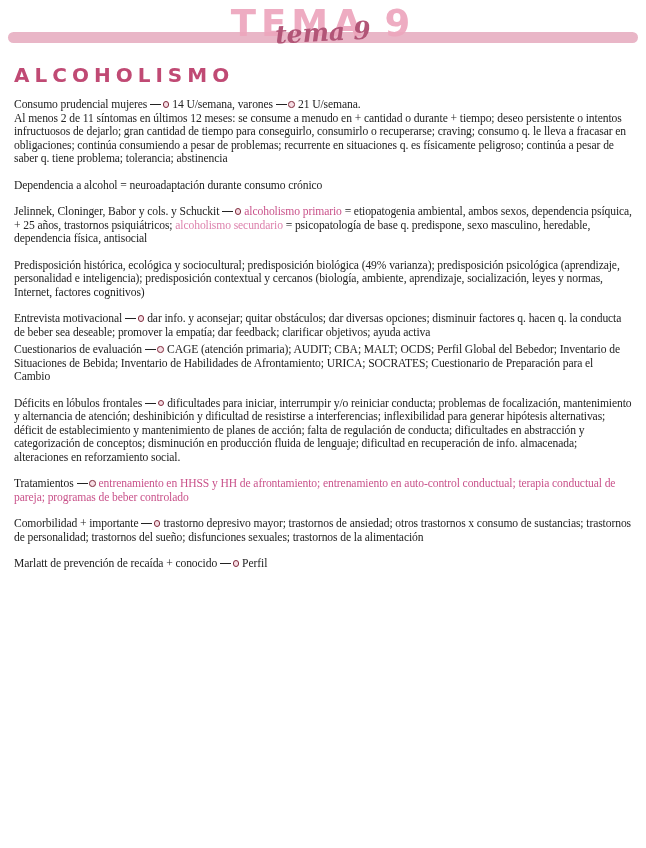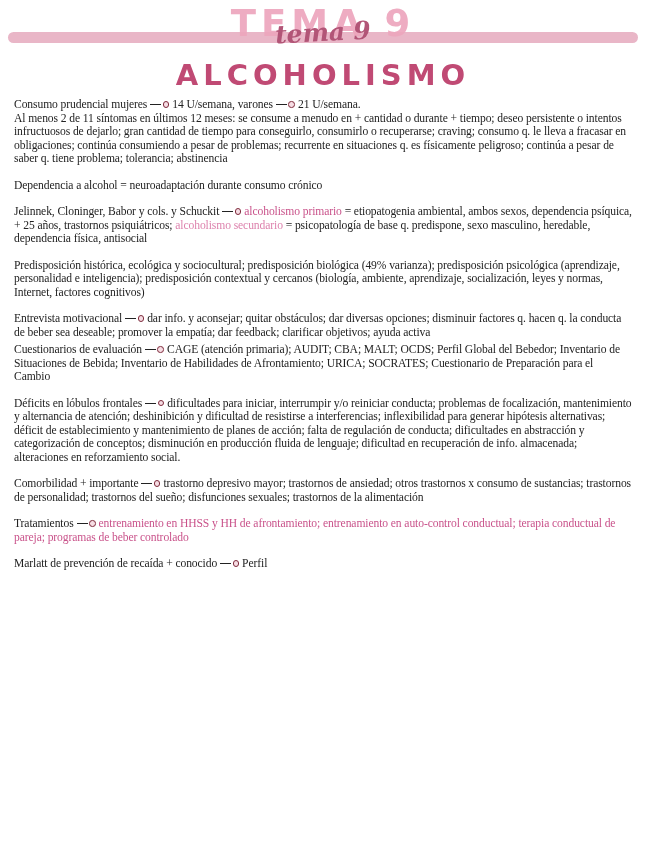--- a/index.html
+++ b/index.html
@@ -43,23 +43,23 @@
   .script-title{
     position:absolute;top:16px;left:0;right:0;
     text-align:center;
     font-family:"DejaVu Serif",serif;
     font-style:italic;font-weight:bold;
     font-size:25px;line-height:26px;
     color:var(--script-pink);
     transform:rotate(-3deg);
   }
   .main-title{
-    text-align:center;
+    text-align:left;
     margin-top:6px;
-    font-size:29px;line-height:26px;font-weight:bold;
+    font-size:20px;line-height:26px;font-weight:bold;
     letter-spacing:5px;
     color:var(--accent-pink);
   }
   
   .content{margin-top:10px;font-family:Liberation Serif, serif;}
   .para{margin:0 0 13px 0;}
   .para.tight{margin-bottom:0;}
   .para.small-gap{margin-bottom:4px;}
   .pink{color:var(--hl-pink);}
   .pink-light{color:var(--hl-pink-light);}
@@ -121,25 +121,25 @@
 
     <p class="para">
       <span>Cuestionarios de evaluación</span><span class="arrow"></span><span>CAGE (atención primaria); AUDIT; CBA; MALT; OCDS; Perfil Global del Bebedor; Inventario de Situaciones de Bebida; Inventario de Habilidades de Afrontamiento; URICA; SOCRATES; Cuestionario de Preparación para el Cambio</span>
     </p>
 
     <p class="para">
       <span>Déficits en lóbulos frontales</span><span class="arrow"></span><span>dificultades para iniciar, interrumpir y/o reiniciar conducta; problemas de focalización, mantenimiento y alternancia de atención; deshinibición y dificultad de resistirse a interferencias; inflexibilidad para generar hipótesis alternativas; déficit de establecimiento y mantenimiento de planes de acción; falta de regulación de conducta; dificultades en abstracción y categorización de conceptos; disminución en producción fluida de lenguaje; dificultad en recuperación de info. almacenada; alteraciones en reforzamiento social.</span>
     </p>
 
     <p class="para">
-      <span>Comorbilidad + importante</span><span class="arrow"></span><span>trastorno depresivo mayor; trastornos de ansiedad; otros trastornos x consumo de sustancias; trastornos de personalidad; trastornos del sueño; disfunciones sexuales; trastornos de la alimentación</span>
+      <span>Tratamientos</span><span class="arrow"></span><span class="pink">entrenamiento en HHSS y HH de afrontamiento; entrenamiento en auto-control conductual; terapia conductual de pareja; programas de beber controlado</span>
     </p>
 
     <p class="para">
-      <span>Tratamientos</span><span class="arrow"></span><span class="pink">entrenamiento en HHSS y HH de afrontamiento; entrenamiento en auto-control conductual; terapia conductual de pareja; programas de beber controlado</span>
+      <span>Comorbilidad + importante</span><span class="arrow"></span><span>trastorno depresivo mayor; trastornos de ansiedad; otros trastornos x consumo de sustancias; trastornos de personalidad; trastornos del sueño; disfunciones sexuales; trastornos de la alimentación</span>
     </p>
 
     <p class="para">
       <span>Marlatt de prevención de recaída + conocido</span><span class="arrow"></span><span>Perfil</span>
     </p>
 
   </div>
 </div>
 
 </body></html>

